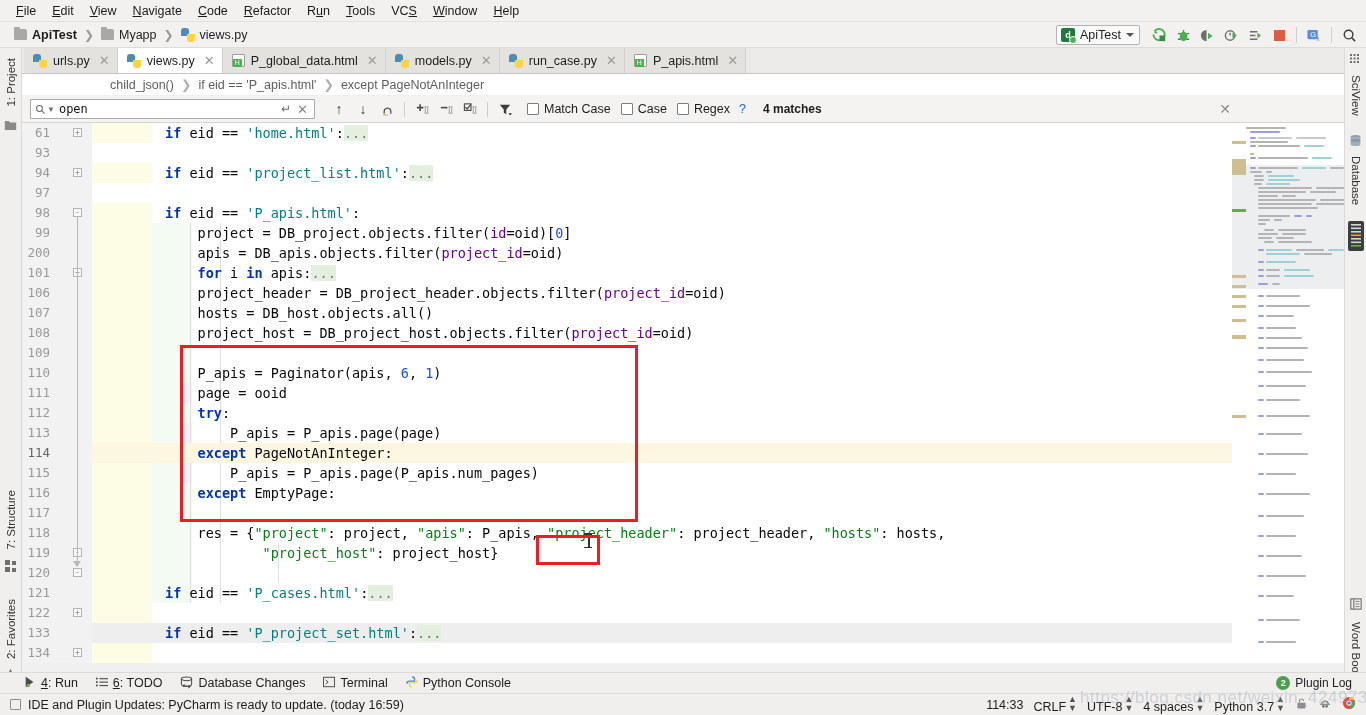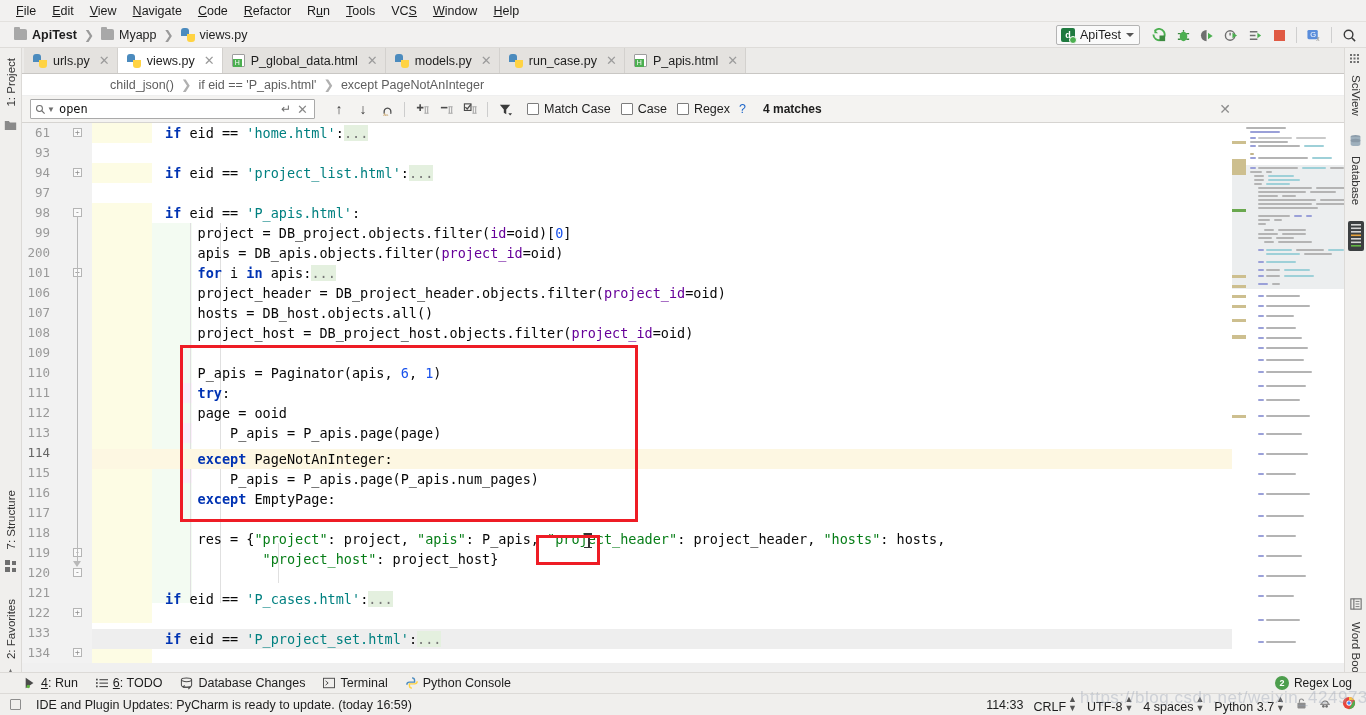--- a/index.html
+++ b/index.html
@@ -175,21 +175,21 @@
   }
 
   .code-area {
     position:relative; flex:1; overflow:hidden; background:#fff;
     font-family: "DejaVu Sans Mono", monospace; font-size: 13.5px;
   }
   .line {
     height: 20px; line-height: 20px; white-space: pre;
     position: relative; padding-left: 8px;
   }
-  .line.hl-caret { background:#fdf7e2;margin-top:6px; }
+  .line.hl-caret { background:#fdf7e2; }
   .line.hl-grey  { background:#eeeeee; }
 
   
   .kw   { color:#0033b3; font-weight:bold; }
   .str  { color:#067d17; }
   .num  { color:#1750eb; }
   .kwarg{ color:#660099; }
   .txt  { color:#080808; }
   .dots { background:#e4f0df; color:#777; }
   .cyanstr { color:#008080; }
@@ -239,32 +239,32 @@
     padding: 6px 2px; white-space:nowrap; display:flex; align-items:center; gap:5px;
   }
   .vtab.flip { transform: rotate(180deg); }
 
   
   .bottombar {
     position:absolute; left:0; right:0; bottom: 22px; height: 21px;
     background:#f0efed; border-top:1px solid #dcdad7;
     display:flex; align-items:center; padding-left: 24px; gap: 18px;
   }
-  .bitem { display:flex; align-items:center; gap:5px; font-size:12.5px; color:#1d1d1d; }
+  .bitem { display:flex; align-items:flex-start; gap:5px; font-size:12.5px; color:#1d1d1d; }
   .bitem u { text-decoration: underline; }
   .eventlog { position:absolute; right: 14px; display:flex; align-items:center; gap:5px; }
   .badge2 {
     width:14px;height:14px;border-radius:50%;background:#4d9e4d;color:#fff;
     font-size:9px;line-height:14px;text-align:center;font-weight:bold;
   }
 
   .statusbar {
     position:absolute; left:0; right:0; bottom:0; height: 22px;
     background:#f0efed; border-top:1px solid #dcdad7;
-    display:flex; align-items:center; padding-left: 10px; font-size:12.5px;gap:8px;
+    display:flex; align-items:center; padding-left: 10px; font-size:12.5px;
   }
   .statusbar .right {
     position:absolute; right: 10px; display:flex; align-items:center; gap:10px;
   }
   .updn { display:inline-block; font-size:9px; line-height:9px; color:#555; margin-left:2px;}
   .sq {
     width:11px;height:11px;border:1px solid #8d8d8d; display:inline-block; border-radius:1px;
   }
   .watermark {
     position:absolute; left: 1080px; top: 688px;
@@ -550,22 +550,22 @@
         <div class="line"></div>
         <div class="line">&nbsp;&nbsp;&nbsp;&nbsp;&nbsp;&nbsp;&nbsp;&nbsp;<span class="kw">if</span><span class="txt"> eid </span><span class="txt">== </span><span class="cyanstr">'P_apis.html'</span><span class="txt">:</span></div>
         <div class="line">&nbsp;&nbsp;&nbsp;&nbsp;&nbsp;&nbsp;&nbsp;&nbsp;&nbsp;&nbsp;&nbsp;&nbsp;<span class="txt">project = DB_project.objects.filter(</span><span class="kwarg">id</span><span class="txt">=oid)[</span><span class="num">0</span><span class="txt">]</span></div>
         <div class="line">&nbsp;&nbsp;&nbsp;&nbsp;&nbsp;&nbsp;&nbsp;&nbsp;&nbsp;&nbsp;&nbsp;&nbsp;<span class="txt">apis = DB_apis.objects.filter(</span><span class="kwarg">project_id</span><span class="txt">=oid)</span></div>
         <div class="line">&nbsp;&nbsp;&nbsp;&nbsp;&nbsp;&nbsp;&nbsp;&nbsp;&nbsp;&nbsp;&nbsp;&nbsp;<span class="kw">for</span><span class="txt"> i </span><span class="kw">in</span><span class="txt"> apis:</span><span class="dots">...</span></div>
         <div class="line">&nbsp;&nbsp;&nbsp;&nbsp;&nbsp;&nbsp;&nbsp;&nbsp;&nbsp;&nbsp;&nbsp;&nbsp;<span class="txt">project_header = DB_project_header.objects.filter(</span><span class="kwarg">project_id</span><span class="txt">=oid)</span></div>
         <div class="line">&nbsp;&nbsp;&nbsp;&nbsp;&nbsp;&nbsp;&nbsp;&nbsp;&nbsp;&nbsp;&nbsp;&nbsp;<span class="txt">hosts = DB_host.objects.all()</span></div>
         <div class="line">&nbsp;&nbsp;&nbsp;&nbsp;&nbsp;&nbsp;&nbsp;&nbsp;&nbsp;&nbsp;&nbsp;&nbsp;<span class="txt">project_host = DB_project_host.objects.filter(</span><span class="kwarg">project_id</span><span class="txt">=oid)</span></div>
         <div class="line"></div>
         <div class="line">&nbsp;&nbsp;&nbsp;&nbsp;&nbsp;&nbsp;&nbsp;&nbsp;&nbsp;&nbsp;&nbsp;&nbsp;<span class="txt">P_apis = Paginator(apis, </span><span class="num">6</span><span class="txt">, </span><span class="num">1</span><span class="txt">)</span></div>
+        <div class="line">&nbsp;&nbsp;&nbsp;&nbsp;&nbsp;&nbsp;&nbsp;&nbsp;&nbsp;&nbsp;&nbsp;&nbsp;<span class="txt">page = ooid</span></div>
         <div class="line">&nbsp;&nbsp;&nbsp;&nbsp;&nbsp;&nbsp;&nbsp;&nbsp;&nbsp;&nbsp;&nbsp;&nbsp;<span class="kw">try</span><span class="txt">:</span></div>
-        <div class="line">&nbsp;&nbsp;&nbsp;&nbsp;&nbsp;&nbsp;&nbsp;&nbsp;&nbsp;&nbsp;&nbsp;&nbsp;<span class="txt">page = ooid</span></div>
         <div class="line">&nbsp;&nbsp;&nbsp;&nbsp;&nbsp;&nbsp;&nbsp;&nbsp;&nbsp;&nbsp;&nbsp;&nbsp;&nbsp;&nbsp;&nbsp;&nbsp;<span class="txt">P_apis = P_apis.page(page)</span></div>
         <div class="line hl-caret">&nbsp;&nbsp;&nbsp;&nbsp;&nbsp;&nbsp;&nbsp;&nbsp;&nbsp;&nbsp;&nbsp;&nbsp;<span class="kw">except</span><span class="txt"> PageNotAnInteger:</span></div>
         <div class="line">&nbsp;&nbsp;&nbsp;&nbsp;&nbsp;&nbsp;&nbsp;&nbsp;&nbsp;&nbsp;&nbsp;&nbsp;&nbsp;&nbsp;&nbsp;&nbsp;<span class="txt">P_apis = P_apis.page(P_apis.num_pages)</span></div>
         <div class="line">&nbsp;&nbsp;&nbsp;&nbsp;&nbsp;&nbsp;&nbsp;&nbsp;&nbsp;&nbsp;&nbsp;&nbsp;<span class="kw">except</span><span class="txt"> EmptyPage:</span></div>
         <div class="line"></div>
         <div class="line">&nbsp;&nbsp;&nbsp;&nbsp;&nbsp;&nbsp;&nbsp;&nbsp;&nbsp;&nbsp;&nbsp;&nbsp;<span class="txt">res = {</span><span class="str">"project"</span><span class="txt">: project, </span><span class="str">"apis"</span><span class="txt">: P_apis, </span><span class="str">"project_header"</span><span class="txt">: project_header, </span><span class="str">"hosts"</span><span class="txt">: hosts,</span></div>
         <div class="line">&nbsp;&nbsp;&nbsp;&nbsp;&nbsp;&nbsp;&nbsp;&nbsp;&nbsp;&nbsp;&nbsp;&nbsp;&nbsp;&nbsp;&nbsp;&nbsp;&nbsp;&nbsp;&nbsp;&nbsp;<span class="str">"project_host"</span><span class="txt">: project_host}</span></div>
         <div class="line"></div>
         <div class="line">&nbsp;&nbsp;&nbsp;&nbsp;&nbsp;&nbsp;&nbsp;&nbsp;<span class="kw">if</span><span class="txt"> eid </span><span class="txt">== </span><span class="cyanstr">'P_cases.html'</span><span class="txt">:</span><span class="dots">...</span></div>
         <div class="line"></div>
@@ -838,21 +838,21 @@
         <span style="display: flex;">
           <svg width="12" height="12" viewBox="0 0 14 14">
             <path d="M7 1 a3 3 0 0 1 3 3 v2 H4 a3 3 0 0 0 -3 3" fill="none" stroke="#4b8bbe" stroke-width="1.6"></path>
             <path d="M7 13 a3 3 0 0 1 -3 -3 v-2 h6 a3 3 0 0 0 3 -3" fill="none" stroke="#ffd343" stroke-width="1.6"></path>
           </svg>
         </span>
         <span>Python Console</span>
       </div>
       <div class="eventlog">
       <span class="badge2">2</span>
-      <span>Regex Log</span>
+      <span>Plugin Log</span>
     </div>
   </div>
 
   <div class="statusbar">
     <span class="sq" style="margin-right:7px;"></span>
     <span>IDE and Plugin Updates: PyCharm is ready to update. (today 16:59)</span>
     <span class="right">
       <span>114:33</span>
       <span>
         <span>CRLF</span><span class="updn">▲<br>▼</span>

